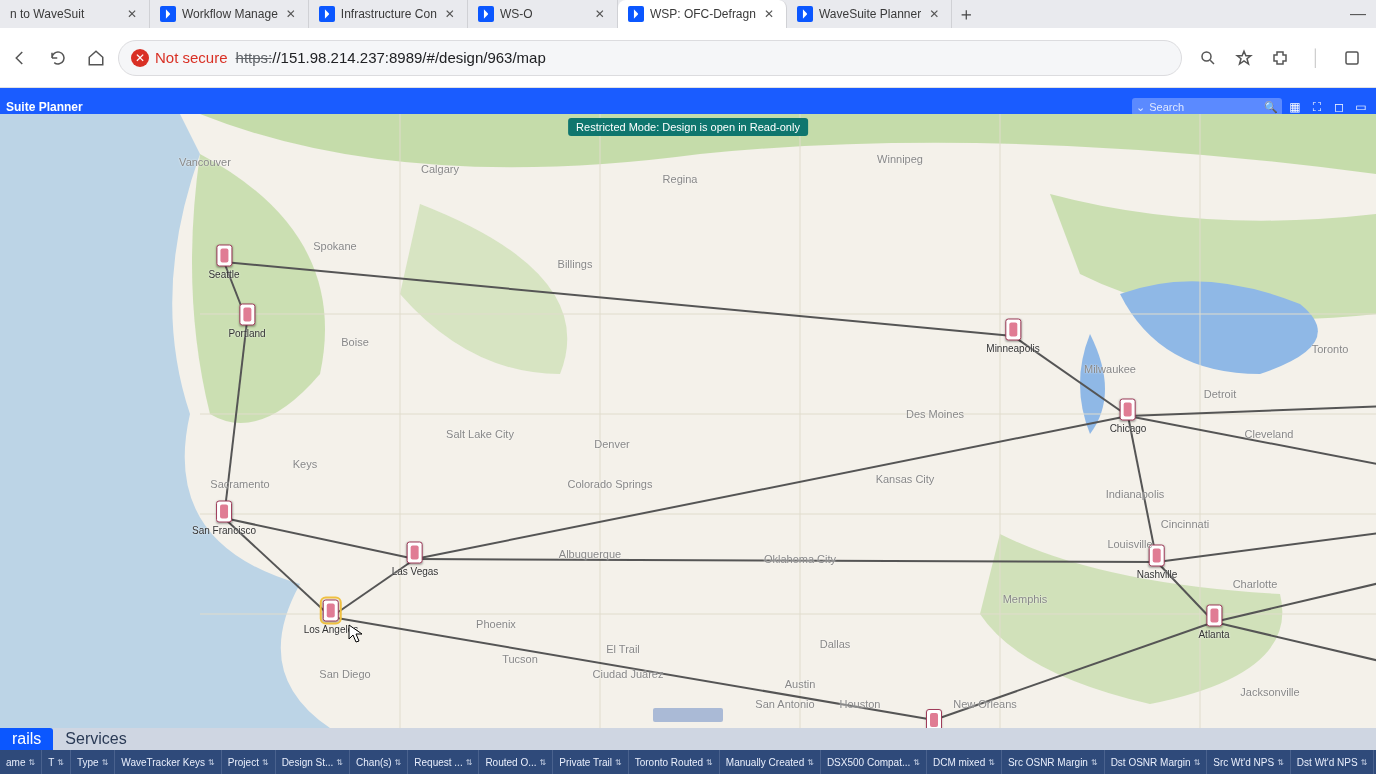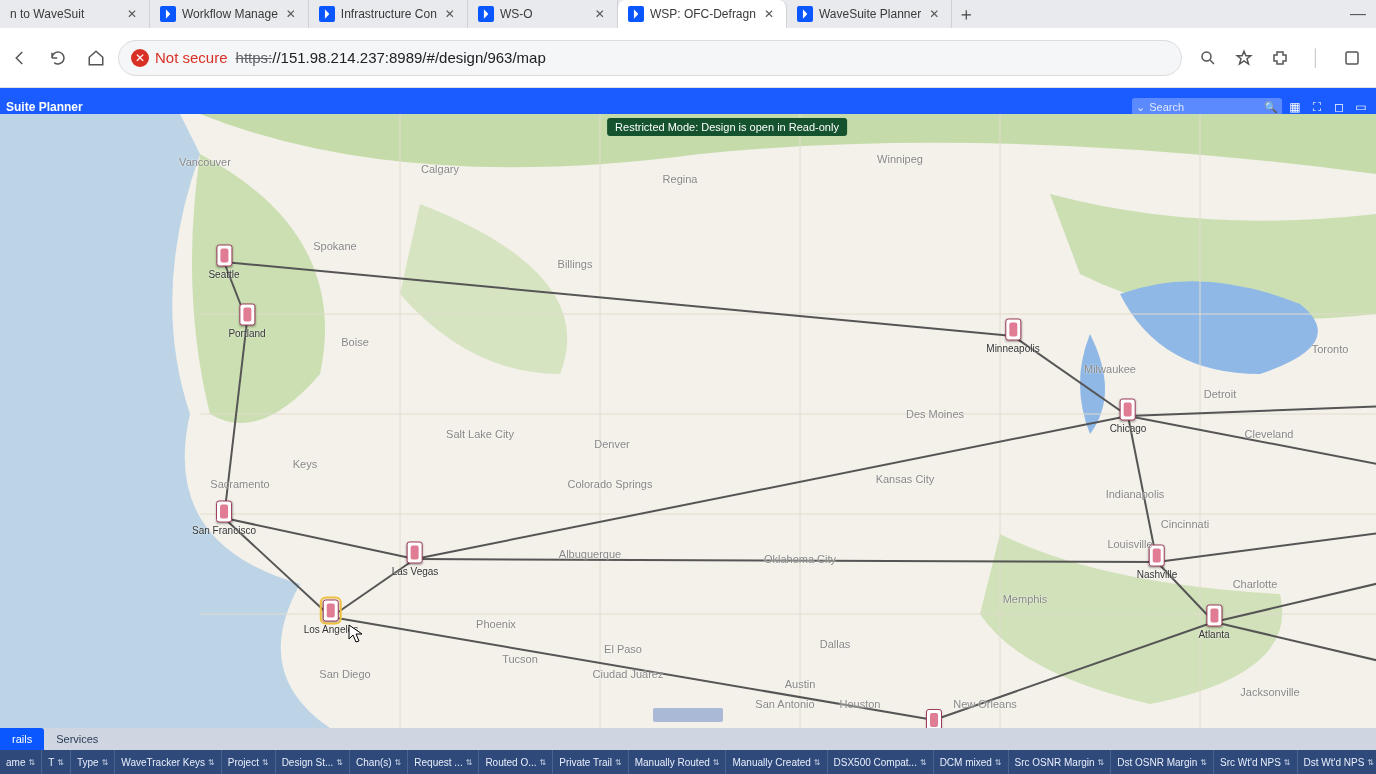--- a/index.html
+++ b/index.html
@@ -42,39 +42,39 @@
   .apphdr .search { width:150px; height:18px; background:#5b8aff; border-radius:3px; display:flex;
                     align-items:center; padding:0 4px; color:#dfe8ff; font-size:11px;}
   .apphdr .search .caret { margin-right:4px;}
   .apphdr .hbtn { width:18px; height:18px; margin-left:4px; color:#fff; display:flex; align-items:center;
                   justify-content:center; font-size:12px; cursor:pointer;}
 
   
   .maparea { position:absolute; left:0; right:0; top:114px; bottom:46px; overflow:hidden; background:#e9edf0;}
   .mapsvg { position:absolute; inset:0; }
   .restricted { position:absolute; top:4px; left:50%; transform:translateX(-50%);
-                background:#14532d; color:#fff; font-size:11px; padding:3px 8px; border-radius:3px;margin-left:39px; }
+                background:#0f766e; color:#fff; font-size:11px; padding:3px 8px; border-radius:3px; }
   .scalebar { position:absolute; bottom:6px; left:50%; transform:translateX(-50%);
               width:70px; height:14px; background:rgba(120,150,200,.6); border-radius:2px; }
 
   .node { position:absolute; transform:translate(-50%,-50%); text-align:center; pointer-events:auto;}
   .node .box { width:16px; height:22px; background:#fff; border:1px solid #a03c5a; border-radius:3px;
                box-shadow:0 1px 2px rgba(0,0,0,.3); margin:0 auto; position:relative;}
   .node .box::after { content:""; position:absolute; inset:3px; background:#e07c94; border-radius:2px;}
   .node.sel .box { outline:2px solid #f0c040; outline-offset:1px;}
   .node .lbl { font-size:10px; color:#333; white-space:nowrap; margin-top:2px; text-shadow:0 0 2px #fff;}
   .cursor { position:absolute; width:16px; height:20px; pointer-events:none;}
 
   .citylabel { position:absolute; font-size:11px; color:#888; transform:translate(-50%,-50%);
                white-space:nowrap; text-shadow:0 0 2px #fff; pointer-events:none;}
 
   
   .bpanel { position:absolute; left:0; right:0; bottom:0; height:46px; background:#cfd6e2; }
   .bpanel .tabs { height:22px; display:flex; align-items:flex-end; background:#cfd6e2; padding-left:0;}
-  .bpanel .ptab { height:22px; padding:0 12px; font-size:11px; color:#2a3a55; display:flex; align-items:center;
+  .bpanel .ptab { height:22px; padding:0 12px; font-size:16px; color:#2a3a55; display:flex; align-items:center;
                   border-top-right-radius:3px; cursor:pointer;}
   .bpanel .ptab.active { background:#0b57ff; color:#fff;}
   .bpanel .cols { height:24px; background:#2f4a7a; display:flex; align-items:center; overflow:hidden;}
   .bpanel .col { flex:0 0 auto; height:100%; display:flex; align-items:center; padding:0 6px;
                  border-right:1px solid #4a628e; color:#e8eefc; font-size:10px; white-space:nowrap; gap:3px;
                  cursor:pointer;}
   .sorticon { font-size:8px; opacity:.8;}
 </style>
 </head>
 <body>
@@ -278,21 +278,21 @@
     <div class="citylabel" style="left: 1025px; top: 485px;">Memphis</div>
     <div class="citylabel" style="left: 800px; top: 445px;">Oklahoma City</div>
     <div class="citylabel" style="left: 835px; top: 530px;">Dallas</div>
     <div class="citylabel" style="left: 800px; top: 570px;">Austin</div>
     <div class="citylabel" style="left: 860px; top: 590px;">Houston</div>
     <div class="citylabel" style="left: 785px; top: 590px;">San Antonio</div>
     <div class="citylabel" style="left: 628px; top: 560px;">Ciudad Juárez</div>
     <div class="citylabel" style="left: 520px; top: 545px;">Tucson</div>
     <div class="citylabel" style="left: 496px; top: 510px;">Phoenix</div>
     <div class="citylabel" style="left: 590px; top: 440px;">Albuquerque</div>
-    <div class="citylabel" style="left: 623px; top: 535px;">El Paso</div>
+    <div class="citylabel" style="left: 623px; top: 535px;">El Trail</div>
     <div class="citylabel" style="left: 345px; top: 560px;">San Diego</div>
     <div class="citylabel" style="left: 240px; top: 370px;">Sacramento</div>
     <div class="citylabel" style="left: 305px; top: 350px;">Keys</div>
     <div class="citylabel" style="left: 575px; top: 150px;">Billings</div>
     <div class="citylabel" style="left: 900px; top: 45px;">Winnipeg</div>
     <div class="citylabel" style="left: 1255px; top: 470px;">Charlotte</div>
     <div class="citylabel" style="left: 1270px; top: 578px;">Jacksonville</div>
     <div class="citylabel" style="left: 985px; top: 590px;">New Orleans</div>
     <div class="citylabel" style="left: 1245px; top: 320px; margin-left: 24px;">Cleveland</div>
     <div class="citylabel" style="left: 1330px; top: 235px;">Toronto</div>
@@ -342,21 +342,21 @@
       </div>
       <div class="col">
         <span>Routed O...</span>
         <span class="sorticon">⇅</span>
       </div>
       <div class="col">
         <span>Private Trail</span>
         <span class="sorticon">⇅</span>
       </div>
       <div class="col">
-        <span>Manually Routed</span>
+        <span>Toronto Routed</span>
         <span class="sorticon">⇅</span>
       </div>
       <div class="col">
         <span>Manually Created</span>
         <span class="sorticon">⇅</span>
       </div>
       <div class="col">
         <span>DSX500 Compat...</span>
         <span class="sorticon">⇅</span>
       </div>

